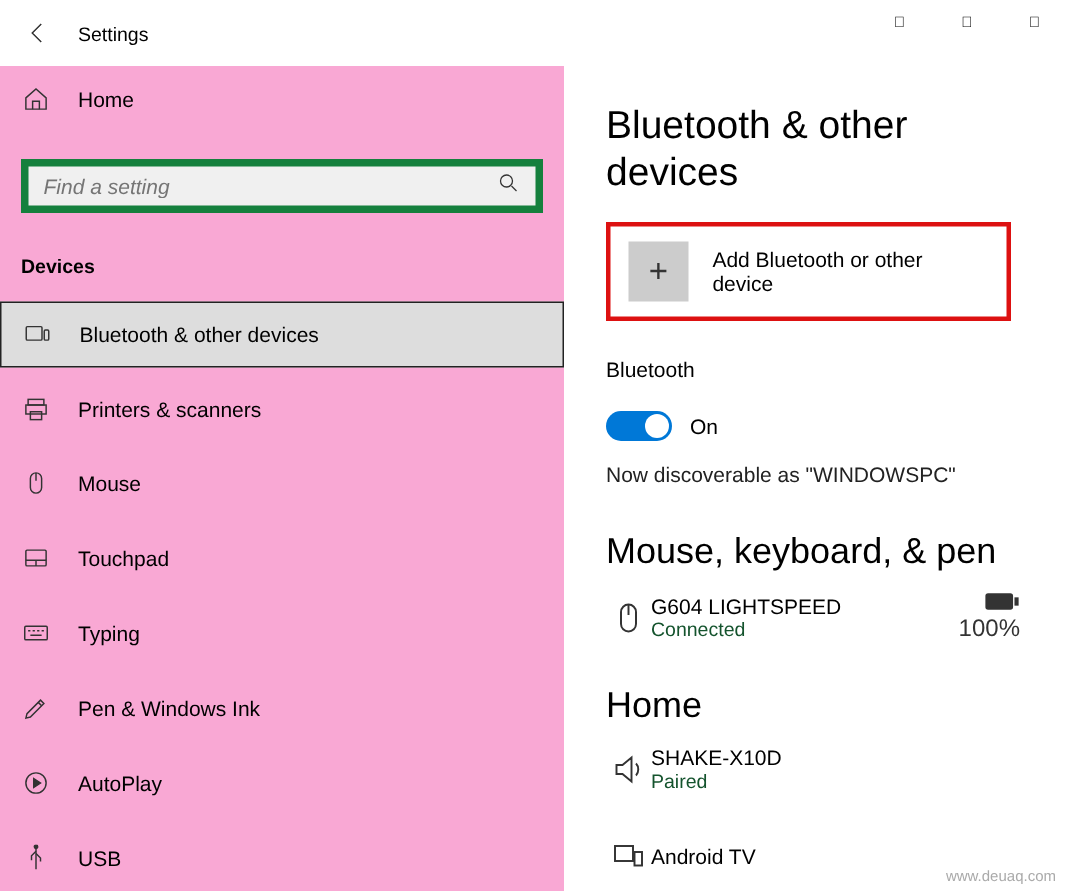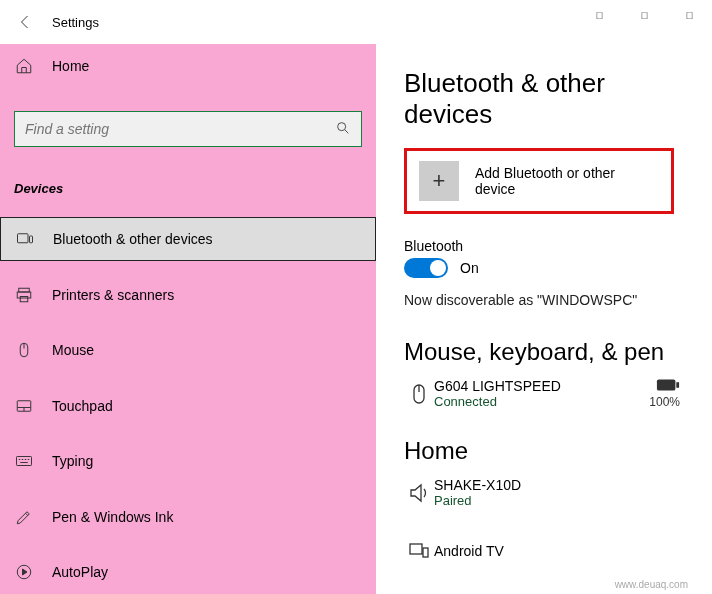--- a/index.html
+++ b/index.html
@@ -9,42 +9,42 @@
 .win-glyph { font-family: "Segoe MDL2 Assets","Segoe UI Symbol",sans-serif; font-size: 10px; }
 .top-bar { position: absolute; top: 0; left: 0; height: 44px; display: flex; align-items: center; padding-left: 12px; }
 .back-btn { width: 28px; height: 28px; display: flex; align-items: center; justify-content: center; font-size: 18px; }
 .app-title { margin-left: 12px; font-size: 13px; }
 .layout { display: flex; width: 100%; height: 100%; padding-top: 44px; }
 .sidebar { width: 376px; background: #f9a8d4; display: flex; flex-direction: column; justify-content: space-between; }
 .main { flex: 1; padding: 24px 32px 0 28px; overflow: hidden; background: #fff; }
 .nav-item { display: flex; align-items: center; height: 44px; padding-left: 14px; gap: 18px; cursor: default; }
 .nav-item .ico { width: 20px; height: 20px; display: flex; align-items: center; justify-content: center; }
 .nav-item.selected { background: #ddd; border: 1px solid #222; }
-.category-label { font-size: 13px; font-weight: 600; padding: 16px 0 10px 14px; font-style: italic; }
-.search-box { margin: 12px 14px 6px 14px; height: 36px; border: 1px solid #15803d; display: flex; align-items: center; padding: 0 10px; background: #f0f0f0; }
+.category-label { font-size: 13px; font-weight: 600; padding: 16px 0 10px 14px; }
+.search-box { margin: 12px 14px 6px 14px; height: 36px; border: 5px solid #15803d; display: flex; align-items: center; padding: 0 10px; background: #f0f0f0; }
 .search-box input { flex: 1; border: none; background: transparent; outline: none; font-size: 14px; font-style: italic; color: #666; }
 h1.page-title { font-size: 26px; font-weight: 400; margin-bottom: 18px; }
 .add-device { display: flex; align-items: center; gap: 16px; border: 3px solid #d11; padding: 10px 12px; width: 270px; margin-bottom: 24px; cursor: default; }
 .plus-tile { width: 40px; height: 40px; background: #ccc; display: flex; align-items: center; justify-content: center; font-size: 22px; color: #333; }
-.section-label { font-size: 14px; margin-bottom: 4px; }
+.section-label { font-size: 14px; margin-bottom: 20px; }
 .toggle { display: flex; align-items: center; gap: 12px; margin-bottom: 14px; }
 .toggle-track { width: 44px; height: 20px; border-radius: 10px; background: #0078d7; position: relative; }
 .toggle-knob { position: absolute; right: 2px; top: 2px; width: 16px; height: 16px; border-radius: 50%; background: #fff; }
 .status-line { font-size: 14px; color: #222; margin-bottom: 30px; }
 .group-title { font-size: 24px; font-weight: 400; margin-bottom: 12px; }
 .device-row { display: flex; align-items: center; gap: 0; margin-bottom: 28px; }
 .device-row .ico { width: 30px; height: 30px; display: flex; align-items: center; justify-content: center; }
 .device-info { display: flex; flex-direction: column; }
 .device-name { font-size: 14px; }
 .device-status { font-size: 13px; color: #14532d; }
 .battery { margin-left: auto; text-align: right; }
 .battery-ico { font-size: 14px; }
-.battery-pct { font-size: 12px; color: #333; }
+.battery-pct { font-size: 16px; color: #333; }
 svg { stroke: #333; fill: none; stroke-width: 1.3; }
-.watermark { position: absolute; bottom: 4px; right: 24px; font-size: 10px; color: #aaa; }
+.watermark { position: absolute; bottom: 4px; right: 8px; font-size: 10px; color: #aaa; }
 </style>
 </head>
 <body>
 
 <div class="top-bar">
   <div class="back-btn">
     <svg width="18" height="18" viewBox="0 0 24 24">
         <path d="M14 4l-8 8 8 8"></path>
       </svg>
   </div>
@@ -143,20 +143,31 @@
     </div>
     <div class="nav-item">
       <span class="ico">
         <svg width="18" height="18" viewBox="0 0 24 24">
             <circle cx="12" cy="12" r="9"></circle>
             <path d="M10 8l6 4-6 4z" fill="#333"></path>
           </svg>
       </span>
       <span>AutoPlay</span>
     </div>
+    <div class="nav-item">
+      <span class="ico">
+        <svg width="18" height="18" viewBox="0 0 24 24">
+            <path d="M12 2v20"></path>
+            <path d="M12 6l-4 4v4"></path>
+            <path d="M12 8l4 4v3"></path>
+            <circle cx="12" cy="2" r="1.5" fill="#333"></circle>
+          </svg>
+      </span>
+      <span>USB</span>
+    </div>
   </div>
 
   <div class="main">
     <h1 class="page-title">Bluetooth &amp; other devices</h1>
 
     <div class="add-device">
       <div class="plus-tile">+</div>
       <span>Add Bluetooth or other device</span>
     </div>
 

